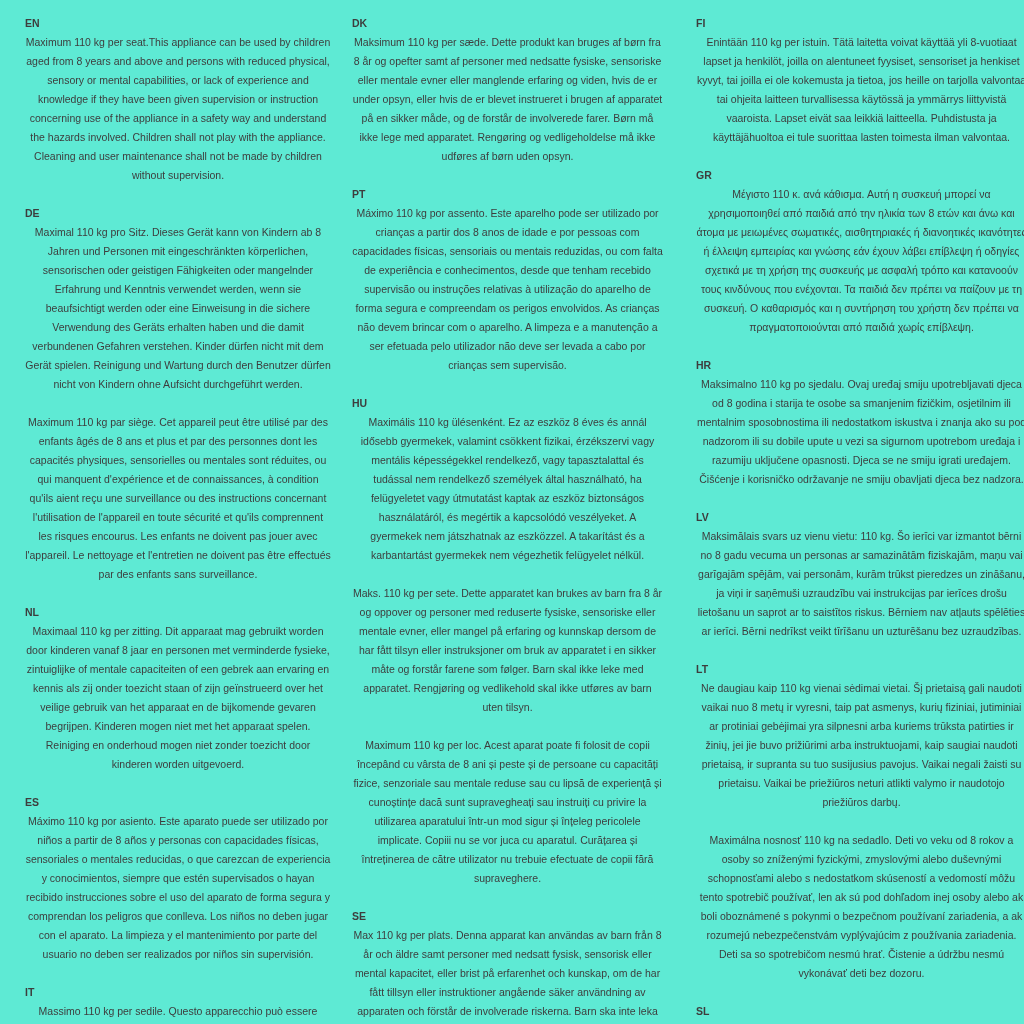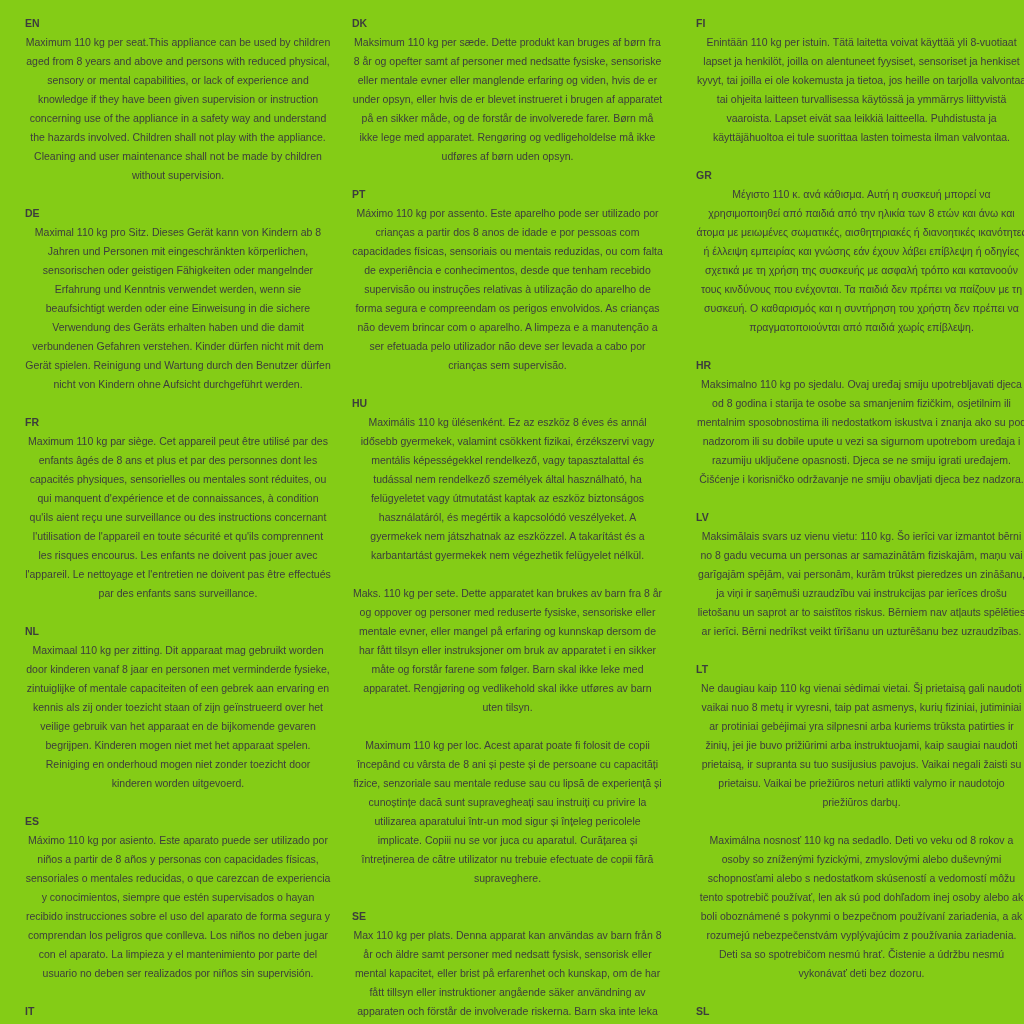--- a/index.html
+++ b/index.html
@@ -4,21 +4,21 @@
 <style>
   html, body {
     margin: 0;
     padding: 0;
     background: #ffffff;
   }
   .page {
     box-sizing: border-box;
     width: 1024px;
     height: 1024px;
-    background: #84cc16;
+    background: #5eead4;
     padding: 14px 8px 0 25px;
     display: flex;
     font-family: "Liberation Sans", sans-serif;
     color: #3d3d3d;
     overflow: hidden;
   }
   .col { flex: 0 0 auto; }
   .col-1 { width: 306px; margin-right: 21px; }
   .col-2 { width: 311px; margin-right: 4px; }
   .col-3 { width: 331px; margin-left: 29px; }
@@ -46,21 +46,20 @@
   <div class="col col-1">
     <div class="section">
       <div class="lang-code">EN</div>
       <p class="section-body">Maximum 110 kg per seat.This appliance can be used by children aged from 8 years and above and persons with reduced physical, sensory or mental capabilities, or lack of experience and knowledge if they have been given supervision or instruction concerning use of the appliance in a safety way and understand the hazards involved. Children shall not play with the appliance. Cleaning and user maintenance shall not be made by children without supervision.</p>
     </div>
     <div class="section">
       <div class="lang-code">DE</div>
       <p class="section-body">Maximal 110 kg pro Sitz. Dieses Gerät kann von Kindern ab 8 Jahren und Personen mit eingeschränkten körperlichen, sensorischen oder geistigen Fähigkeiten oder mangelnder Erfahrung und Kenntnis verwendet werden, wenn sie beaufsichtigt werden oder eine Einweisung in die sichere Verwendung des Geräts erhalten haben und die damit verbundenen Gefahren verstehen. Kinder dürfen nicht mit dem Gerät spielen. Reinigung und Wartung durch den Benutzer dürfen nicht von Kindern ohne Aufsicht durchgeführt werden.</p>
     </div>
     <div class="section">
-      <div class="lang-code">FR</div>
       <p class="section-body">Maximum 110 kg par siège. Cet appareil peut être utilisé par des enfants âgés de 8 ans et plus et par des personnes dont les capacités physiques, sensorielles ou mentales sont réduites, ou qui manquent d'expérience et de connaissances, à condition qu'ils aient reçu une surveillance ou des instructions concernant l'utilisation de l'appareil en toute sécurité et qu'ils comprennent les risques encourus. Les enfants ne doivent pas jouer avec l'appareil. Le nettoyage et l'entretien ne doivent pas être effectués par des enfants sans surveillance.</p>
     </div>
     <div class="section">
       <div class="lang-code">NL</div>
       <p class="section-body">Maximaal 110 kg per zitting. Dit apparaat mag gebruikt worden door kinderen vanaf 8 jaar en personen met verminderde fysieke, zintuiglijke of mentale capaciteiten of een gebrek aan ervaring en kennis als zij onder toezicht staan of zijn geïnstrueerd over het veilige gebruik van het apparaat en de bijkomende gevaren begrijpen. Kinderen mogen niet met het apparaat spelen. Reiniging en onderhoud mogen niet zonder toezicht door kinderen worden uitgevoerd.</p>
     </div>
     <div class="section">
       <div class="lang-code">ES</div>
       <p class="section-body">Máximo 110 kg por asiento. Este aparato puede ser utilizado por niños a partir de 8 años y personas con capacidades físicas, sensoriales o mentales reducidas, o que carezcan de experiencia y conocimientos, siempre que estén supervisados o hayan recibido instrucciones sobre el uso del aparato de forma segura y comprendan los peligros que conlleva. Los niños no deben jugar con el aparato. La limpieza y el mantenimiento por parte del usuario no deben ser realizados por niños sin supervisión.</p>
     </div>

